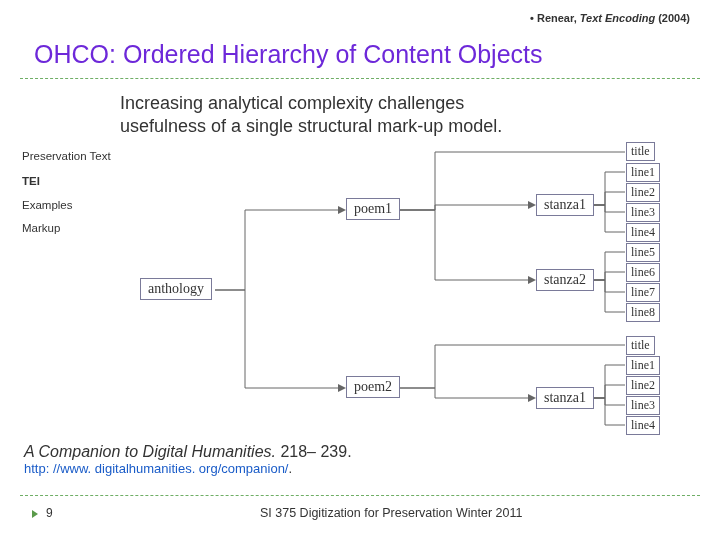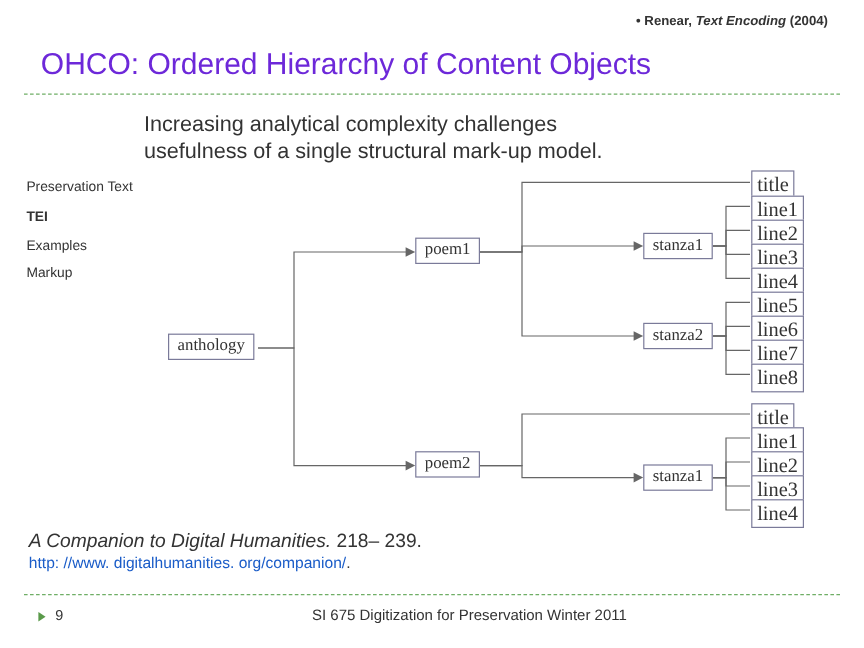--- a/index.html
+++ b/index.html
@@ -66,21 +66,21 @@
   .diagram svg { position: absolute; top: 0; left: 0; }
   .node {
     position: absolute;
     border: 1px solid #7a7a99;
     background: #fff;
     padding: 2px 7px;
     font-family: "Times New Roman", serif;
     font-size: 14px;
     white-space: nowrap;
   }
-  .node.small { font-size: 17px; padding: 1px 4px; }
+  .node.small { font-size: 12px; padding: 1px 4px; }
   .reference {
     position: absolute;
     top: 443px;
     left: 24px;
     font-size: 16px;
     font-style: italic;
   }
   .reference .pages { font-style: normal; }
   .ref-link {
     position: absolute;
@@ -207,14 +207,14 @@
 </div>
 <a class="ref-link">
   <span>http: //www. digitalhumanities. org/companion/</span><span style="color:#333;text-decoration:none">.</span>
 </a>
 
 <div class="dashed-line dashed-bottom"></div>
 
 <div class="footer">
   <div class="page-arrow"></div>
   <div class="page-num">9</div>
-  <div class="course">SI 675 Digitization for Preservation   Winter 2011</div>
+  <div class="course">SI 375 Digitization for Preservation   Winter 2011</div>
 </div>
 
 </body></html>

